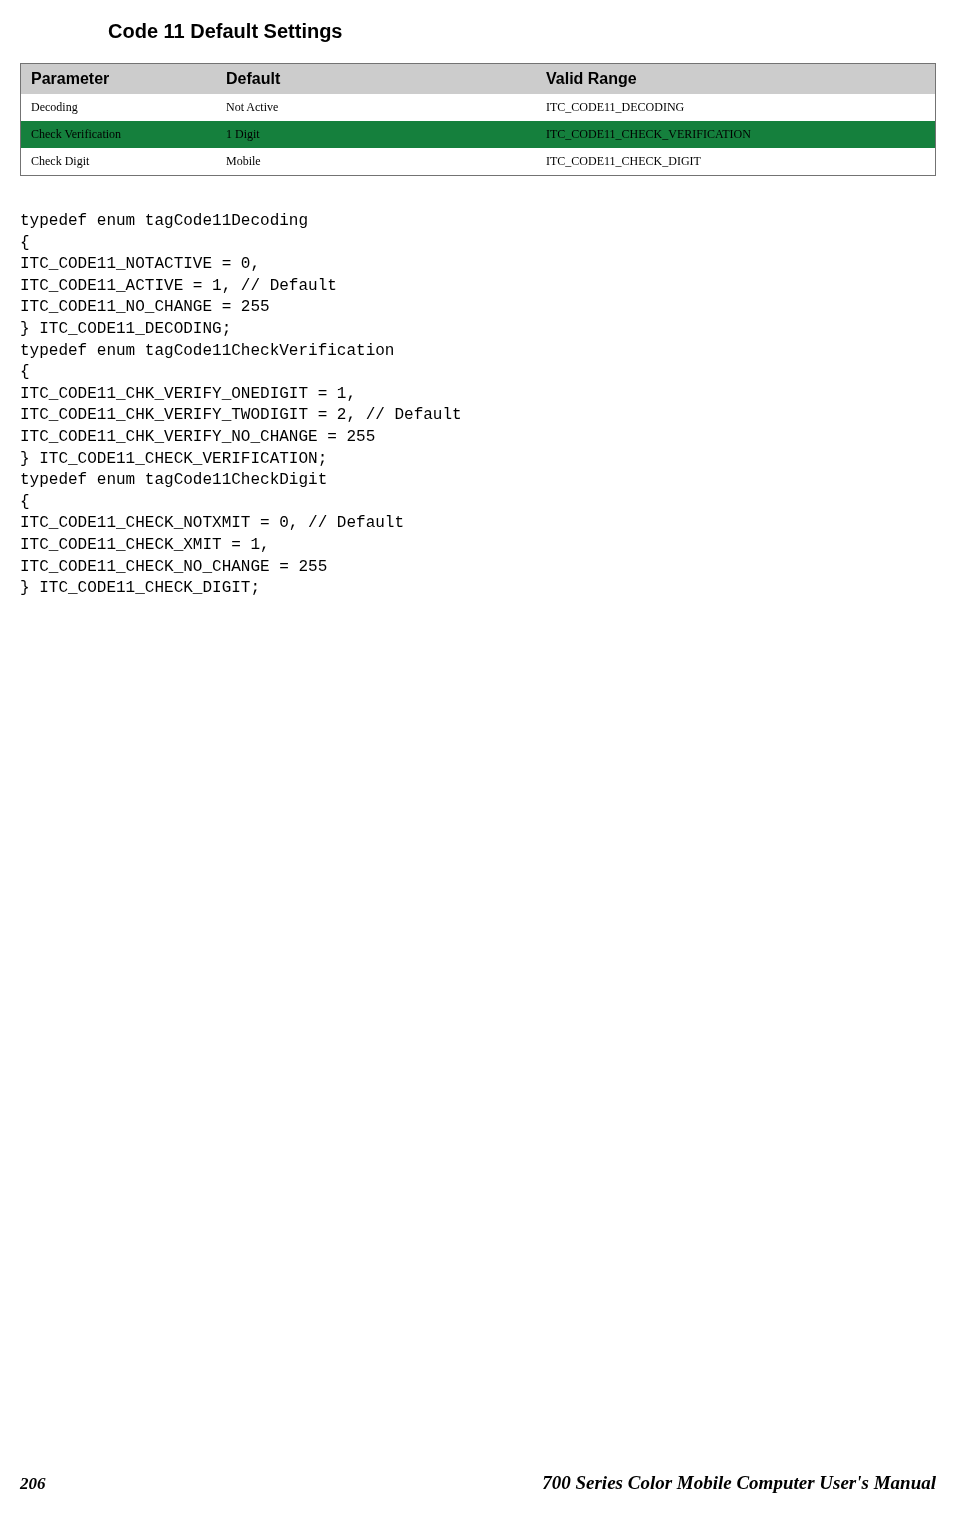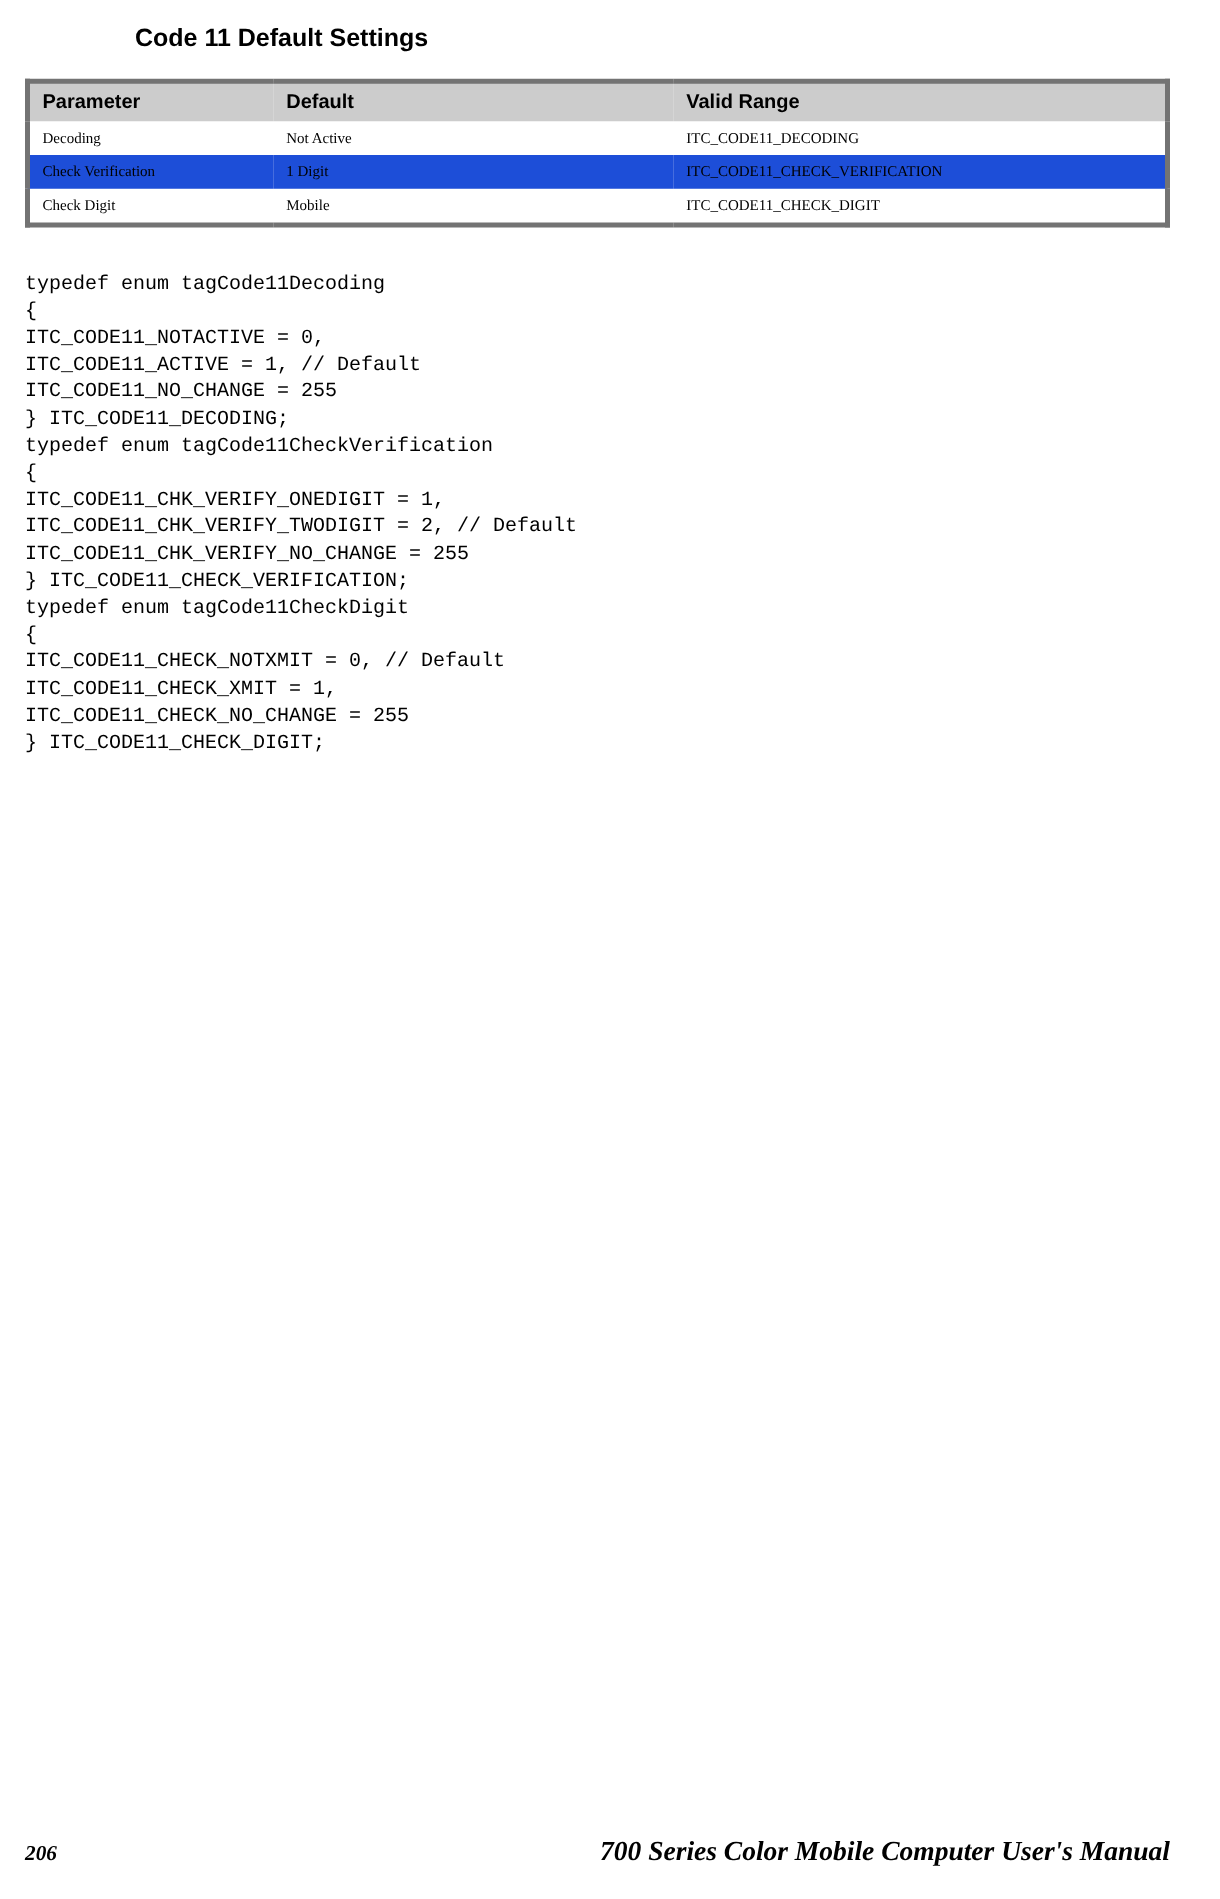--- a/index.html
+++ b/index.html
@@ -26,40 +26,40 @@
     .section-title {
       font-family: Arial, Helvetica, sans-serif;
       font-weight: bold;
       font-size: 20px;
       margin-left: 88px;
       margin-bottom: 20px;
     }
     table {
       border-collapse: collapse;
       width: 100%;
-      border: 4px solid #737373;
+      border: 1px solid #737373;
       margin-bottom: 35px;
     }
     th {
       background-color: #cccccc;
       text-align: left;
       font-family: Arial, Helvetica, sans-serif;
       font-weight: bold;
       font-size: 16px;
       padding: 6px 10px;
       border: none;
     }
     td {
       font-family: Georgia, 'Times New Roman', serif;
       font-size: 12px;
       padding: 6px 10px;
       border: none;
     }
     tr.alt td {
-      background-color: #1d4ed8;
+      background-color: #15803d;
     }
     .col1 { width: 175px; }
     .col2 { width: 300px; }
     .code-block {
       font-family: 'Courier New', Courier, monospace;
       font-size: 16px;
       line-height: 1.35;
       white-space: pre;
       margin: 0;
       padding: 0;
@@ -73,21 +73,21 @@
       justify-content: space-between;
       align-items: baseline;
       font-style: italic;
       font-weight: bold;
       gap: 44px;
     }
     .page-number {
       font-size: 17px;
     }
     .footer-title {
-      font-size: 22px;
+      font-size: 19px;
     }
   </style>
 </head>
 <body>
 
 <div class="page">
 
   <div class="section-title">Code 11 Default Settings</div>
 
   <table>

